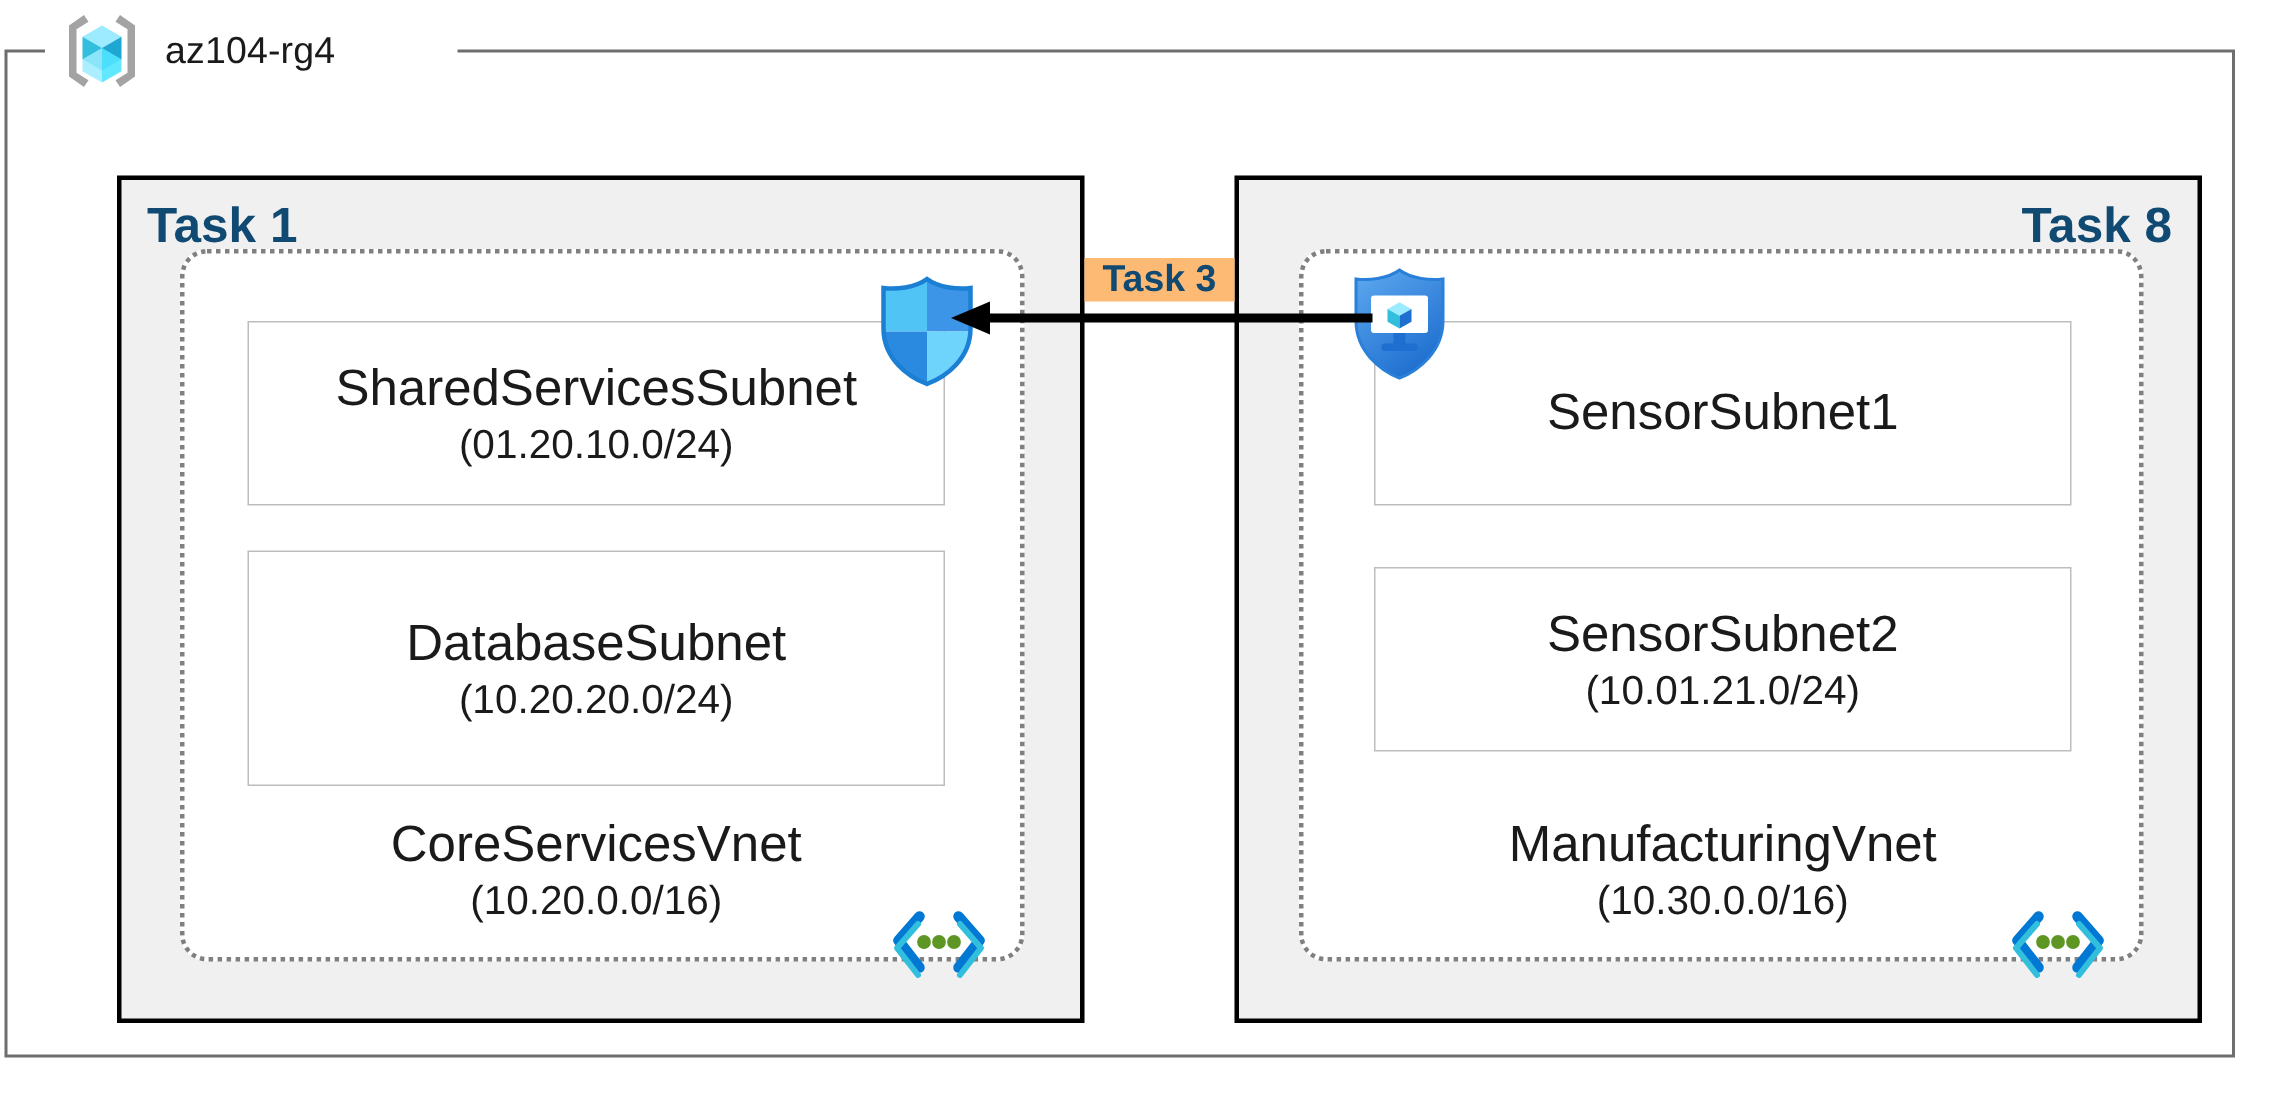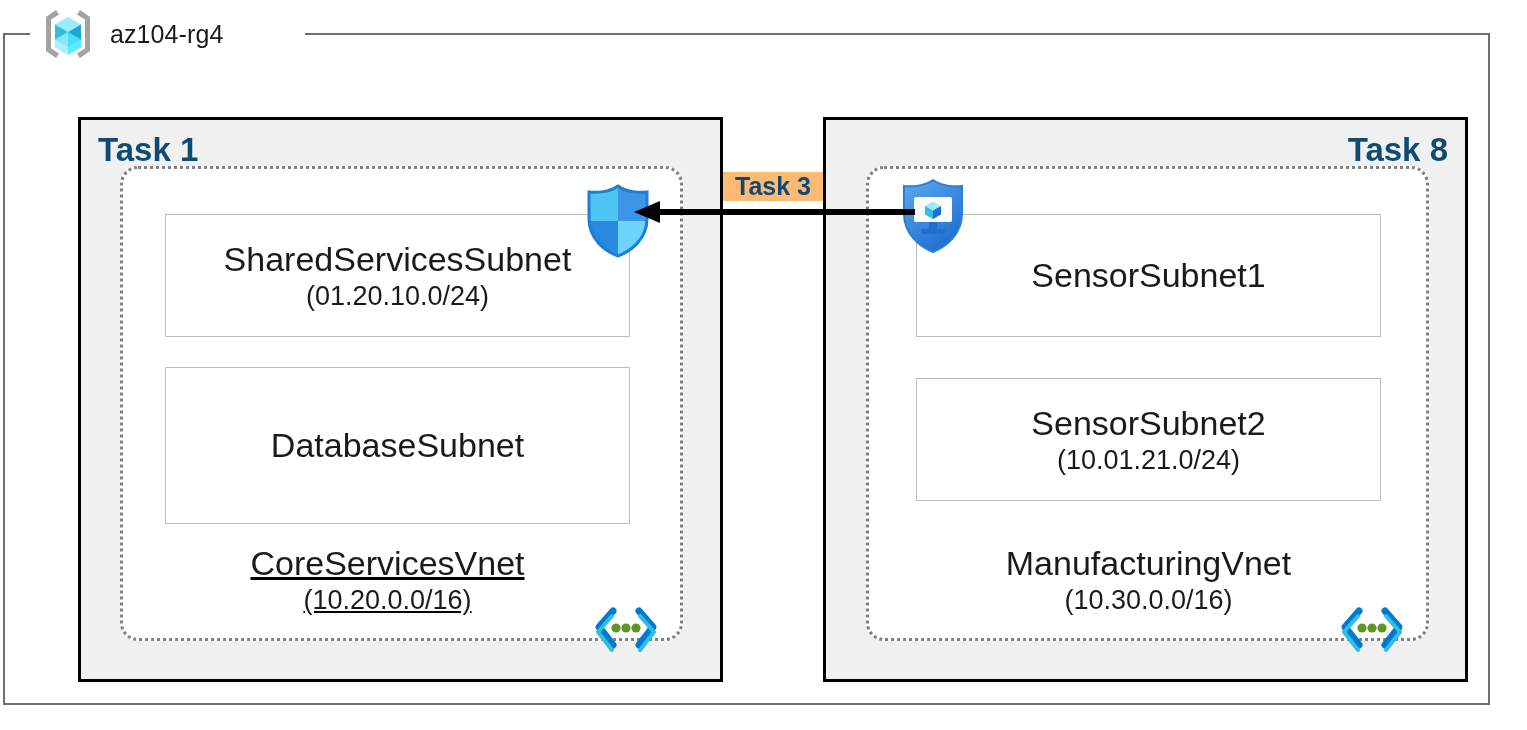--- a/index.html
+++ b/index.html
@@ -125,21 +125,21 @@
   
   .vnet-caption {
     position: absolute;
     width: 465px;
     text-align: center;
     display: flex;
     flex-direction: column;
     align-items: center;
     gap: 2px;
   }
-  #vnet-caption-1 { left: 155px; top: 543px; text-decoration: underline; }
+  #vnet-caption-1 { left: 165px; top: 543px; }
   #vnet-caption-2 { left: 916px; top: 543px; }
 
   
   .vnet-glyph {
     position: absolute;
     width: 66px;
     height: 48px;
   }
   #vnet-glyph-1 { left: 593px;  top: 605px; }
   #vnet-glyph-2 { left: 1339px; top: 605px; }
@@ -208,20 +208,21 @@
 
   <div class="vnet" id="vnet1"></div>
 
   <div class="subnet" id="subnet-1-0">
     <span class="subnet-name">SharedServicesSubnet</span>
     <span class="subnet-cidr">(01.20.10.0/24)</span>
   </div>
 
   <div class="subnet" id="subnet-1-1">
     <span class="subnet-name">DatabaseSubnet</span>
+    <span class="subnet-cidr">(10.20.20.0/24)</span>
   </div>
 
   <div class="vnet-caption" id="vnet-caption-1">
     <span class="vnet-name">CoreServicesVnet</span>
     <span class="vnet-cidr">(10.20.0.0/16)</span>
   </div>
 
   <span class="vnet-glyph" id="vnet-glyph-1">
     <svg viewBox="0 0 66 48" width="66" height="48">
       <g stroke-linecap="round" stroke-linejoin="round" fill="none" stroke-width="7">

